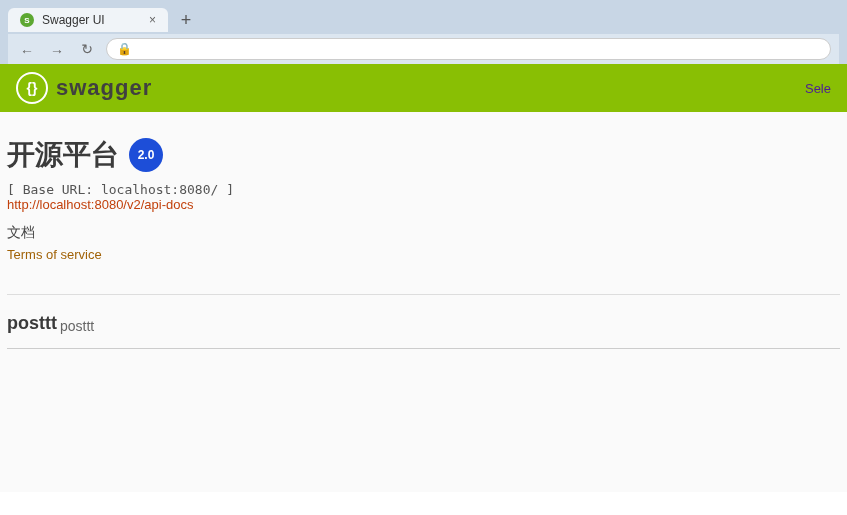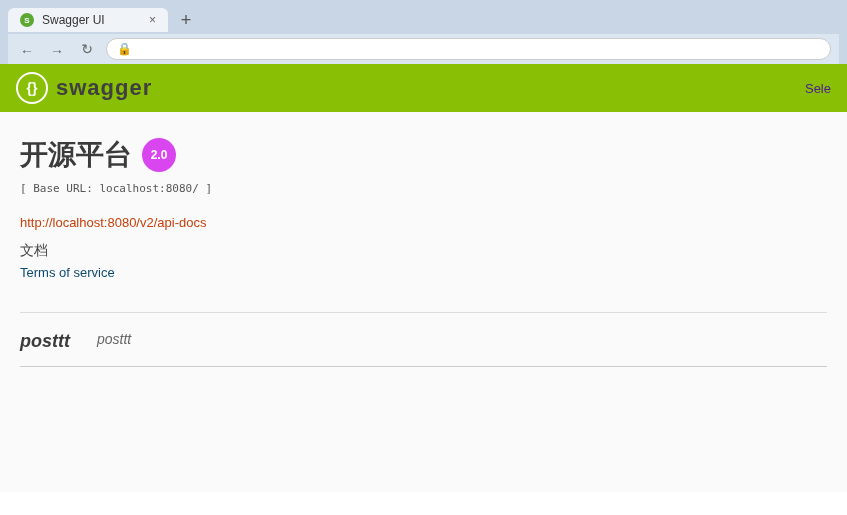--- a/index.html
+++ b/index.html
@@ -139,91 +139,90 @@
       letter-spacing: 1px;
     }
 
     .swagger-select {
       color: #4c1d95;
       font-size: 13px;
     }
 
     
     .main-content {
-      padding: 24px 20px;
+      padding: 24px 7px;
       background: #fafafa;
       min-height: 380px;
     }
 
     .api-title-row {
       display: flex;
       align-items: center;
       gap: 10px;
       margin-bottom: 8px;
     }
 
     .api-title {
       font-size: 28px;
       font-weight: bold;
       color: #3b3b3b;
     }
 
     .version-badge {
-      background: #d946ef;
+      background: #1d4ed8;
       color: #fff;
       border-radius: 50%;
       width: 34px;
       height: 34px;
       display: flex;
       align-items: center;
       justify-content: center;
       font-size: 12px;
       font-weight: bold;
     }
 
     .base-url {
-      font-size: 11px;
+      font-size: 13px;
       color: #555;
       font-family: monospace;
-      margin-bottom: 20px;
+      margin-bottom: 0;
     }
 
     .api-docs-link {
       color: #c2410c;
       font-size: 13px;
       text-decoration: none;
       display: block;
       margin-bottom: 12px;
     }
 
     .doc-label {
       font-size: 14px;
       color: #444;
       margin-bottom: 4px;
     }
 
     .terms-link {
-      color: #0c4a6e;
+      color: #a16207;
       font-size: 13px;
       text-decoration: none;
     }
 
     
     .section-container {
       margin-top: 32px;
       border-top: 1px solid #ddd;
       padding-top: 12px;
     }
 
     .section-header {
       display: flex;
-      align-items: flex-start;
-      gap: 27px;
+      align-items: flex-end;
+      gap: 3px;
       padding: 6px 0;
-      font-style: italic;
     }
 
     .section-tag {
       font-size: 18px;
       font-weight: bold;
       color: #3b3b3b;
     }
 
     .section-desc {
       font-size: 14px;

